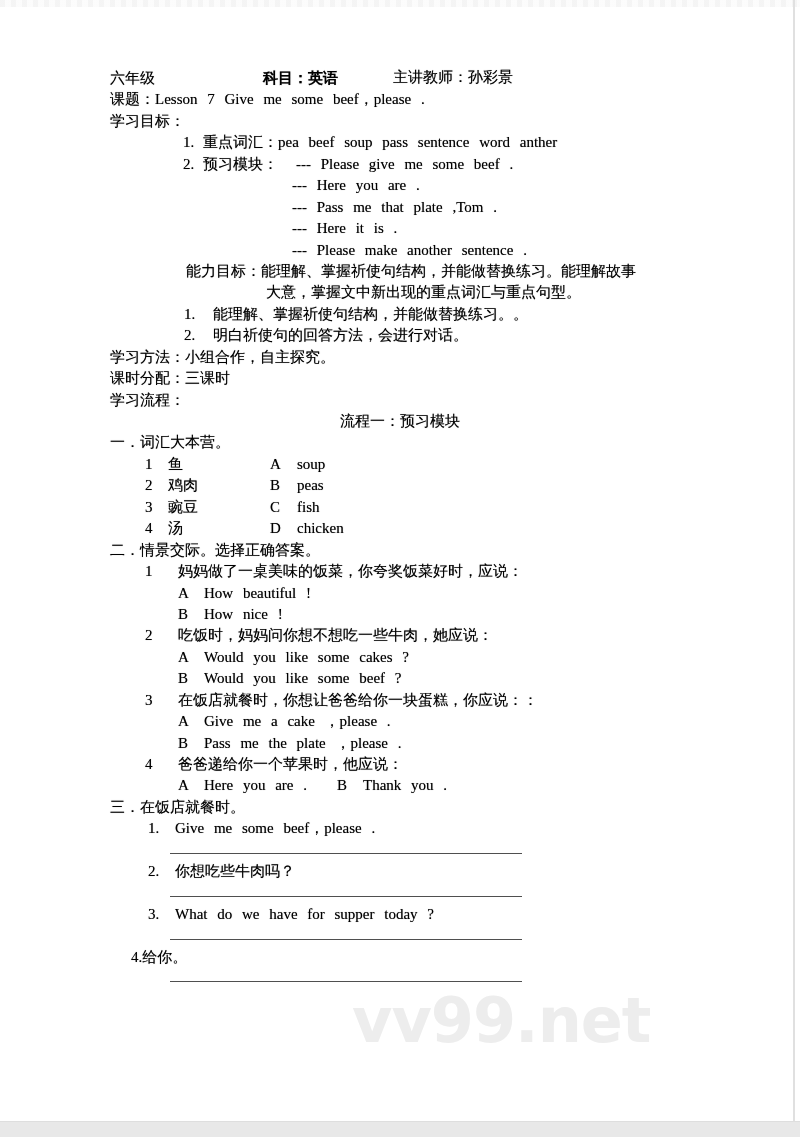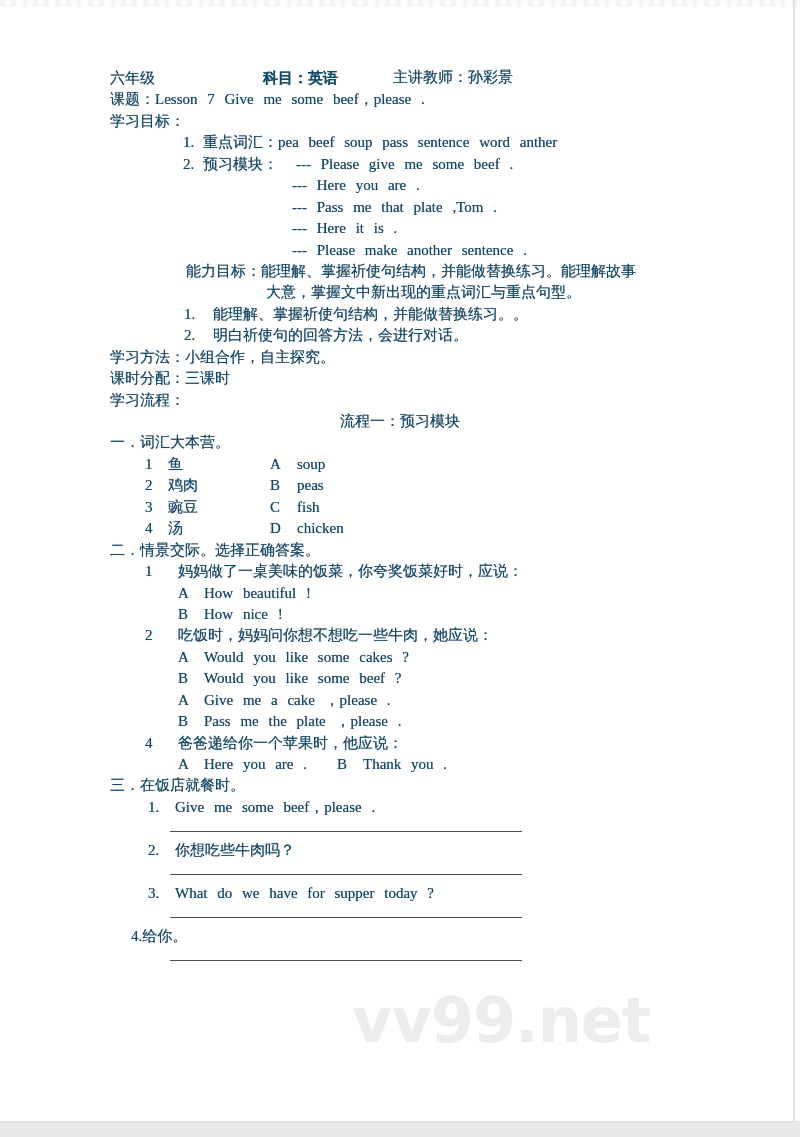--- a/index.html
+++ b/index.html
@@ -23,21 +23,21 @@
   }
   .watermark{
     position:absolute;left:352px;top:984px;z-index:0;
     font-family:"DejaVu Sans","Liberation Sans",sans-serif;
     font-weight:bold;font-size:62px;letter-spacing:-1px;
     color:#ededed;white-space:nowrap;
   }
   .doc{
     position:absolute;left:0;top:0;width:800px;height:800px;z-index:1;
     padding:68px 0 0 110px;box-sizing:border-box;
-    font-size:15px;color:#0c4a6e;word-spacing:6px;
+    font-size:15px;color:#000000;word-spacing:6px;
     text-shadow:0 0 .7px rgba(70,70,70,.75);
   }
   .line{height:21.45px;line-height:21.45px;white-space:nowrap;position:relative;}
   .h-grade{position:absolute;left:0;}
   .h-subject{position:absolute;left:153px;font-weight:bold;}
   .h-teacher{position:absolute;left:283px;font-family:Liberation Mono, monospace;}
   .i-goal{padding-left:73px;}
   .num-goal{display:inline-block;width:20px;}
   .i-pattern{padding-left:182px;}
   .gap6{margin-left:18px;}
@@ -142,20 +142,23 @@
   <div class="line i-q">
     <span class="q-num">2</span><span>吃饭时，妈妈问你想不想吃一些牛肉，她应说：</span>
   </div>
   <div class="line i-opt">
     <span class="o-letter">A</span><span>Would you like some cakes ?</span>
   </div>
   <div class="line i-opt">
     <span class="o-letter">B</span><span>Would you like some beef ?</span>
   </div>
 
+  <div class="line i-q">
+    <span class="q-num">3</span><span>在饭店就餐时，你想让爸爸给你一块蛋糕，你应说：：</span>
+  </div>
   <div class="line i-opt">
     <span class="o-letter">A</span><span>Give me a cake ，please .</span>
   </div>
   <div class="line i-opt">
     <span class="o-letter">B</span><span>Pass me the plate ，please .</span>
   </div>
 
   <div class="line i-q">
     <span class="q-num">4</span><span>爸爸递给你一个苹果时，他应说：</span>
   </div>

